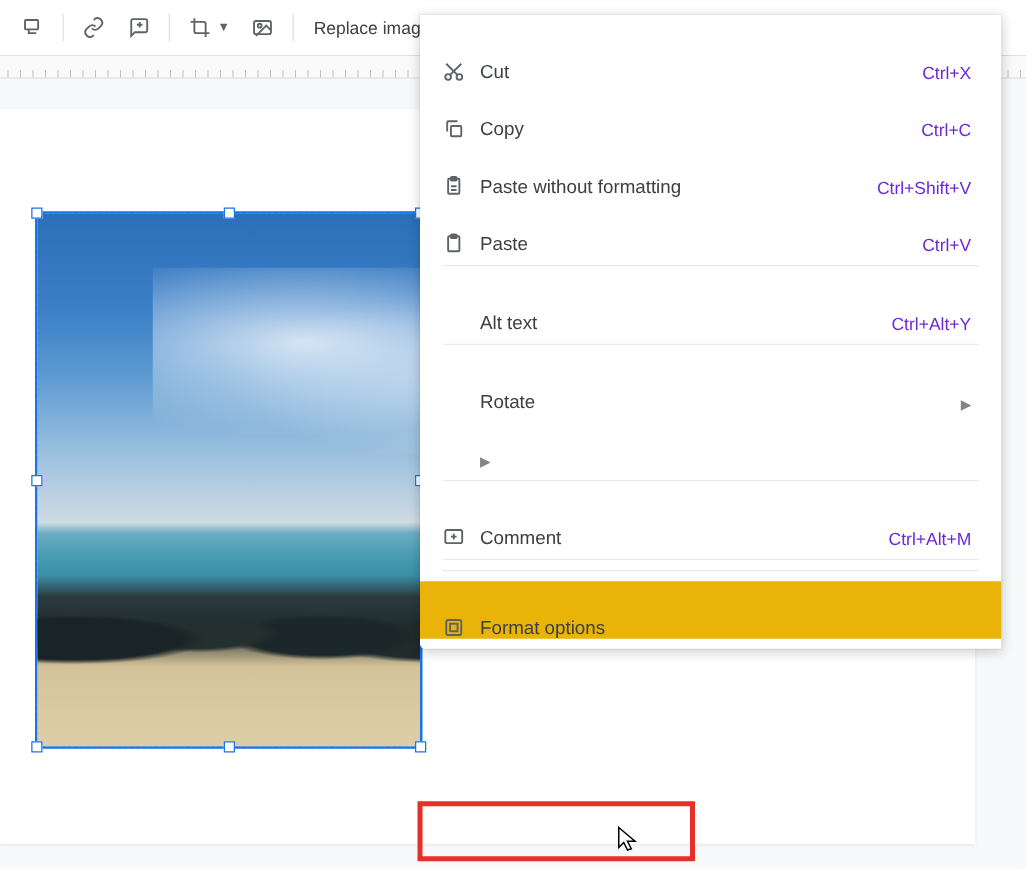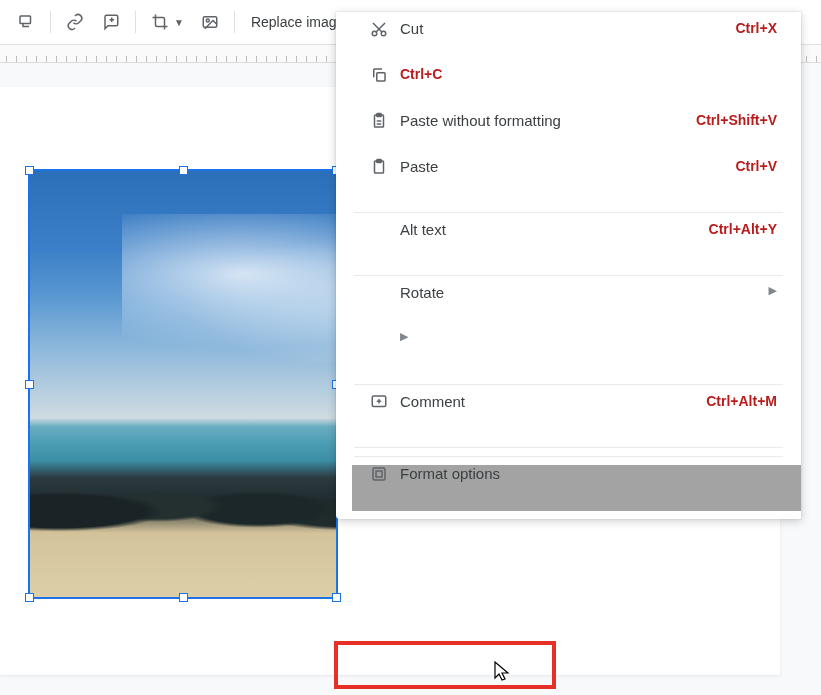--- a/index.html
+++ b/index.html
@@ -150,44 +150,42 @@
       left: 336px;
       width: 465px;
       background: #fff;
       box-shadow: 0 2px 10px rgba(0,0,0,0.2), 0 0 0 1px rgba(0,0,0,0.04);
       border-radius: 0 0 0 4px;
       padding: 8px 0;
       z-index: 10;
     }
     .menu-item {
       display: flex;
-      align-items: flex-start;
+      align-items: flex-end;
       height: 46px;
       padding: 0 24px 0 18px;
       cursor: pointer;
       color: #3c4043;
-      margin-left: 16px;
-    }
-    .menu-item.hovered { background: #a3a3a3; }
+    }
+    .menu-item.hovered { background: #eab308; }
     .menu-icon {
       width: 30px;
       display: flex;
       align-items: center;
       justify-content: flex-start;
       color: #5f6368;
     }
     .menu-label {
       flex: 1;
       font-size: 15px;
       color: #3c4043;
     }
     .menu-shortcut {
-      color: #b91c1c;
+      color: #6d28d9;
       font-size: 14px;
-      font-weight: bold;
     }
     .menu-arrow {
       color: #80868b;
       font-size: 11px;
     }
     .menu-divider {
       height: 1px;
       background: #e8eaed;
       margin: 8px 18px;
     }
@@ -286,20 +284,21 @@
     <span class="menu-label">Cut</span>
     <span class="menu-shortcut">Ctrl+X</span>
   </div>
   <div class="menu-item">
     <span class="menu-icon">
       <svg width="18" height="18" viewBox="0 0 24 24" fill="none" stroke="#5f6368" stroke-width="2">
           <rect x="9" y="9" width="11" height="11" rx="1"></rect>
           <path d="M5 15V5a1 1 0 0 1 1-1h10"></path>
         </svg>
     </span>
+    <span class="menu-label">Copy</span>
     <span class="menu-shortcut">Ctrl+C</span>
   </div>
   <div class="menu-item">
     <span class="menu-icon">
       <svg width="18" height="18" viewBox="0 0 24 24" fill="none" stroke="#5f6368" stroke-width="2">
           <rect x="6" y="4" width="12" height="16" rx="1"></rect>
           <rect x="9" y="2" width="6" height="4" rx="1" fill="#5f6368"></rect>
           <line x1="9" y1="12" x2="15" y2="12"></line>
           <line x1="9" y1="16" x2="15" y2="16"></line>
         </svg>

